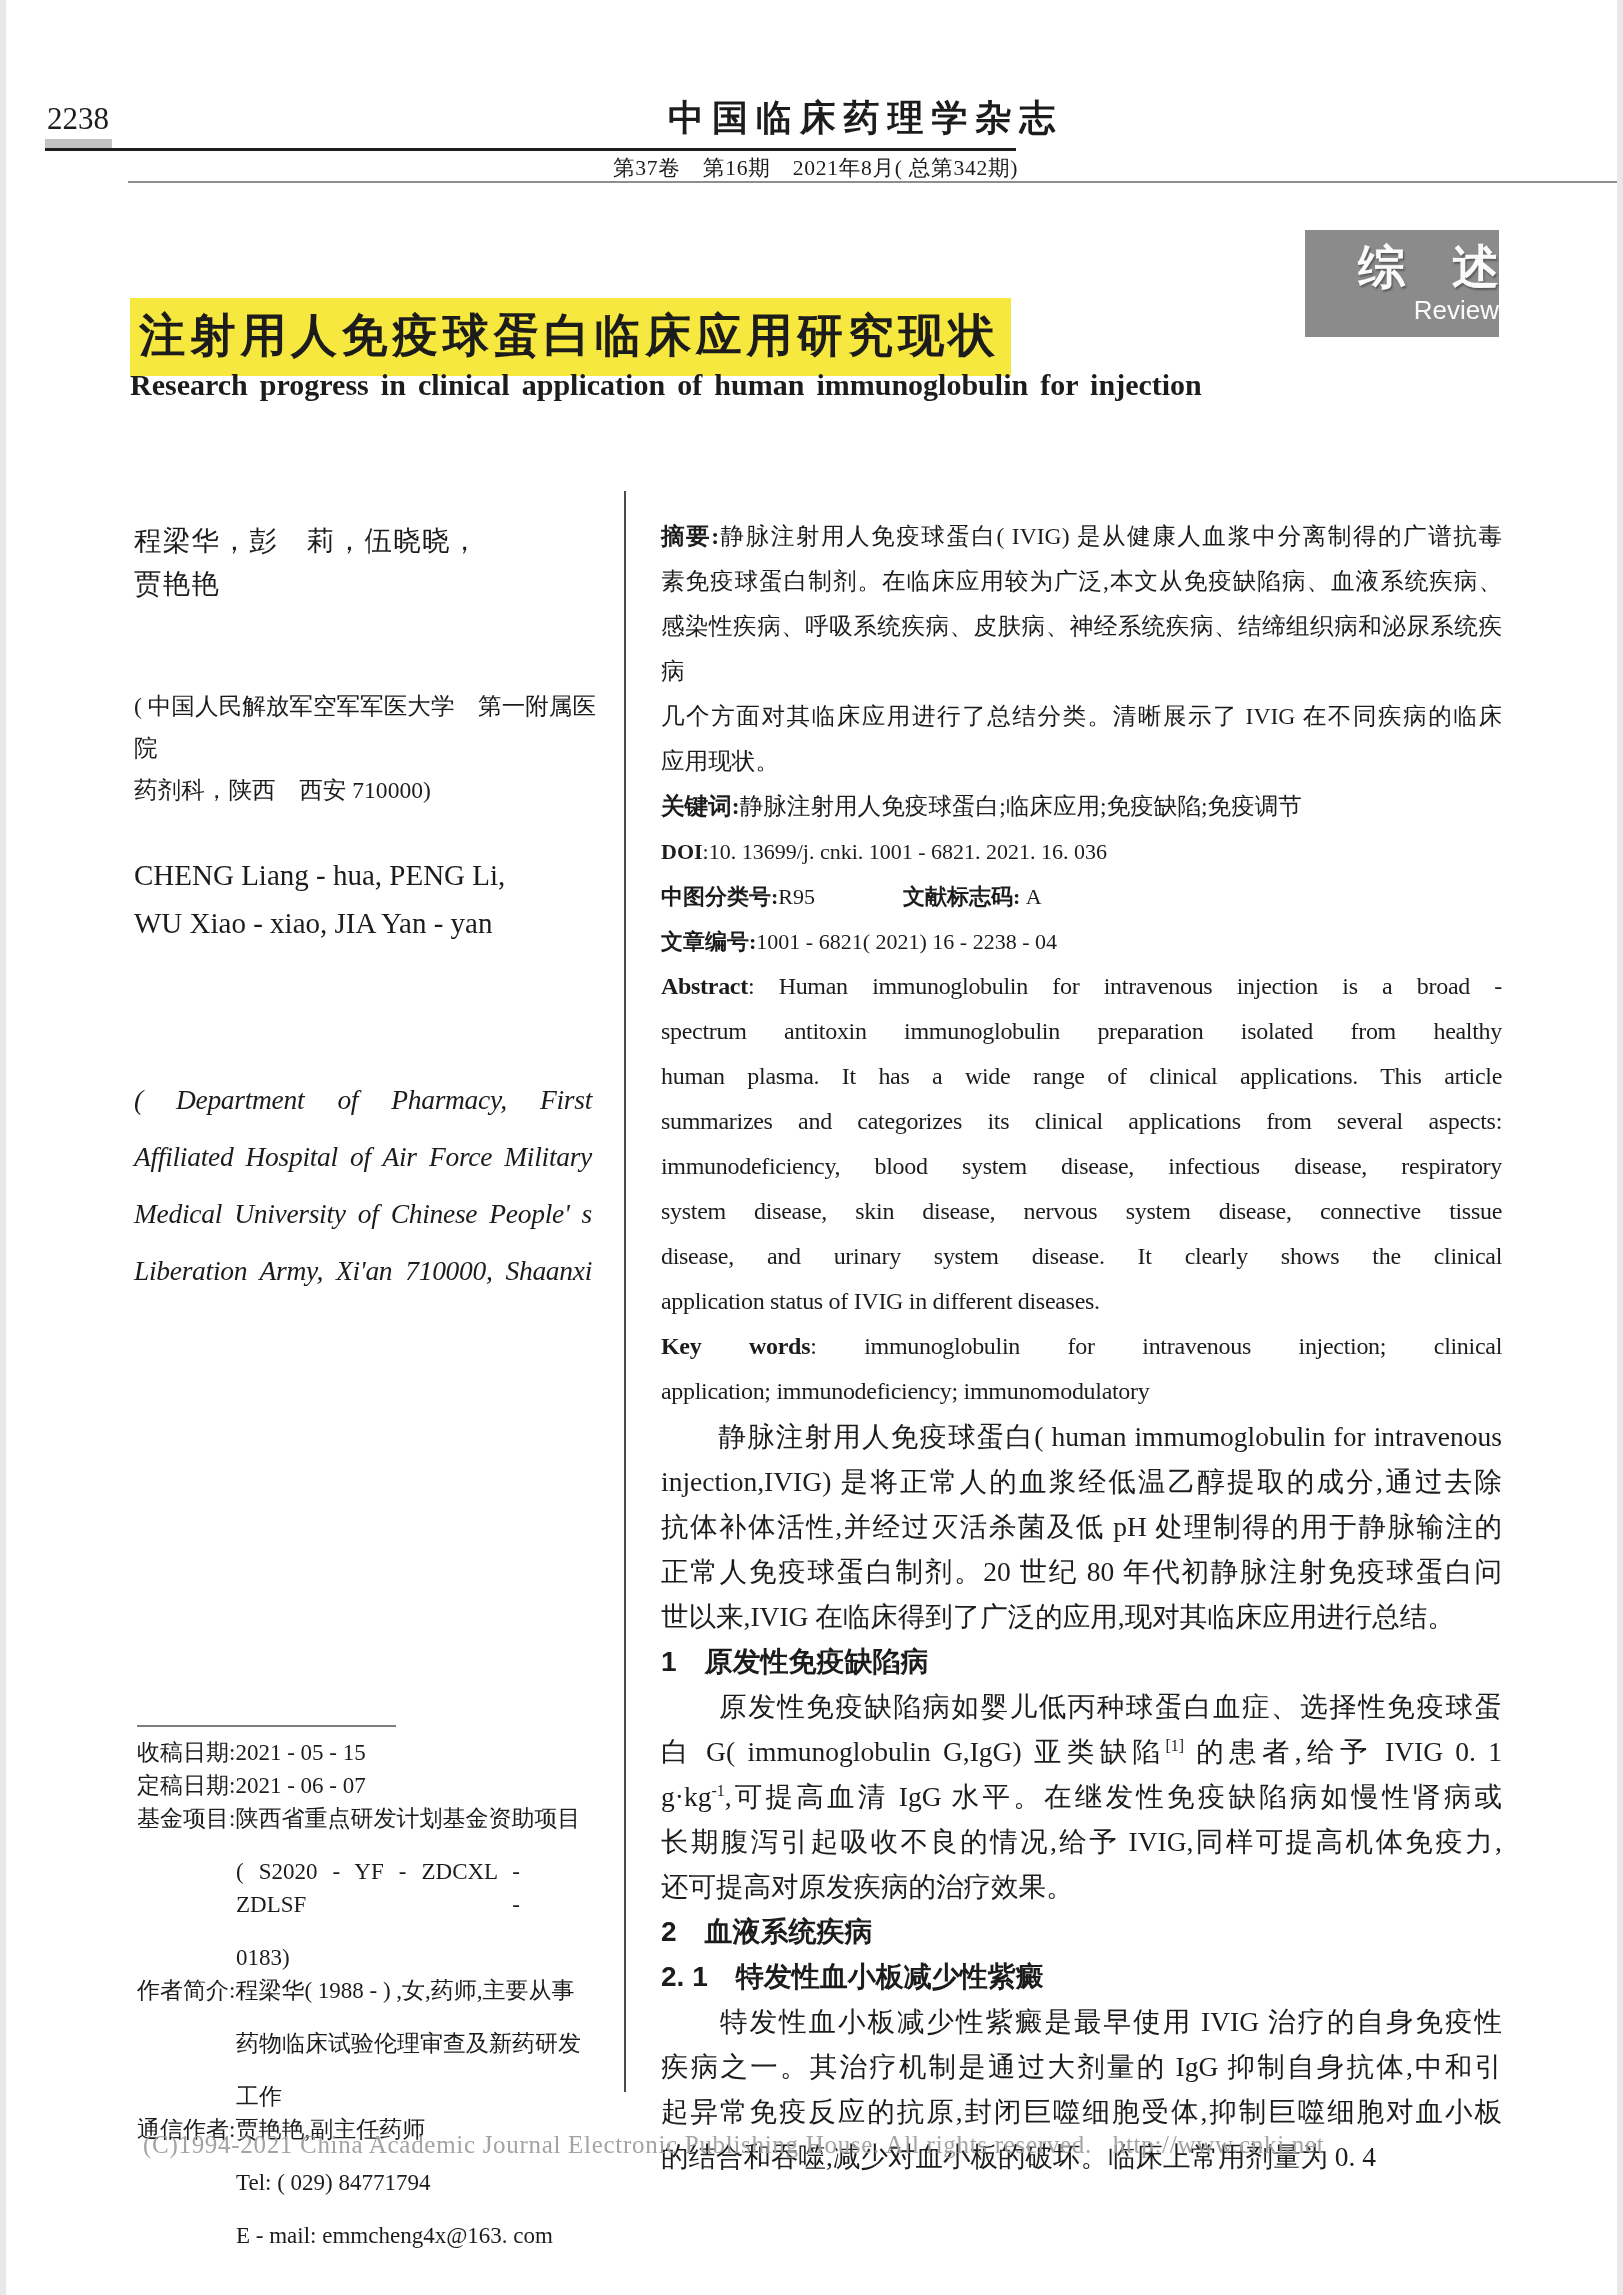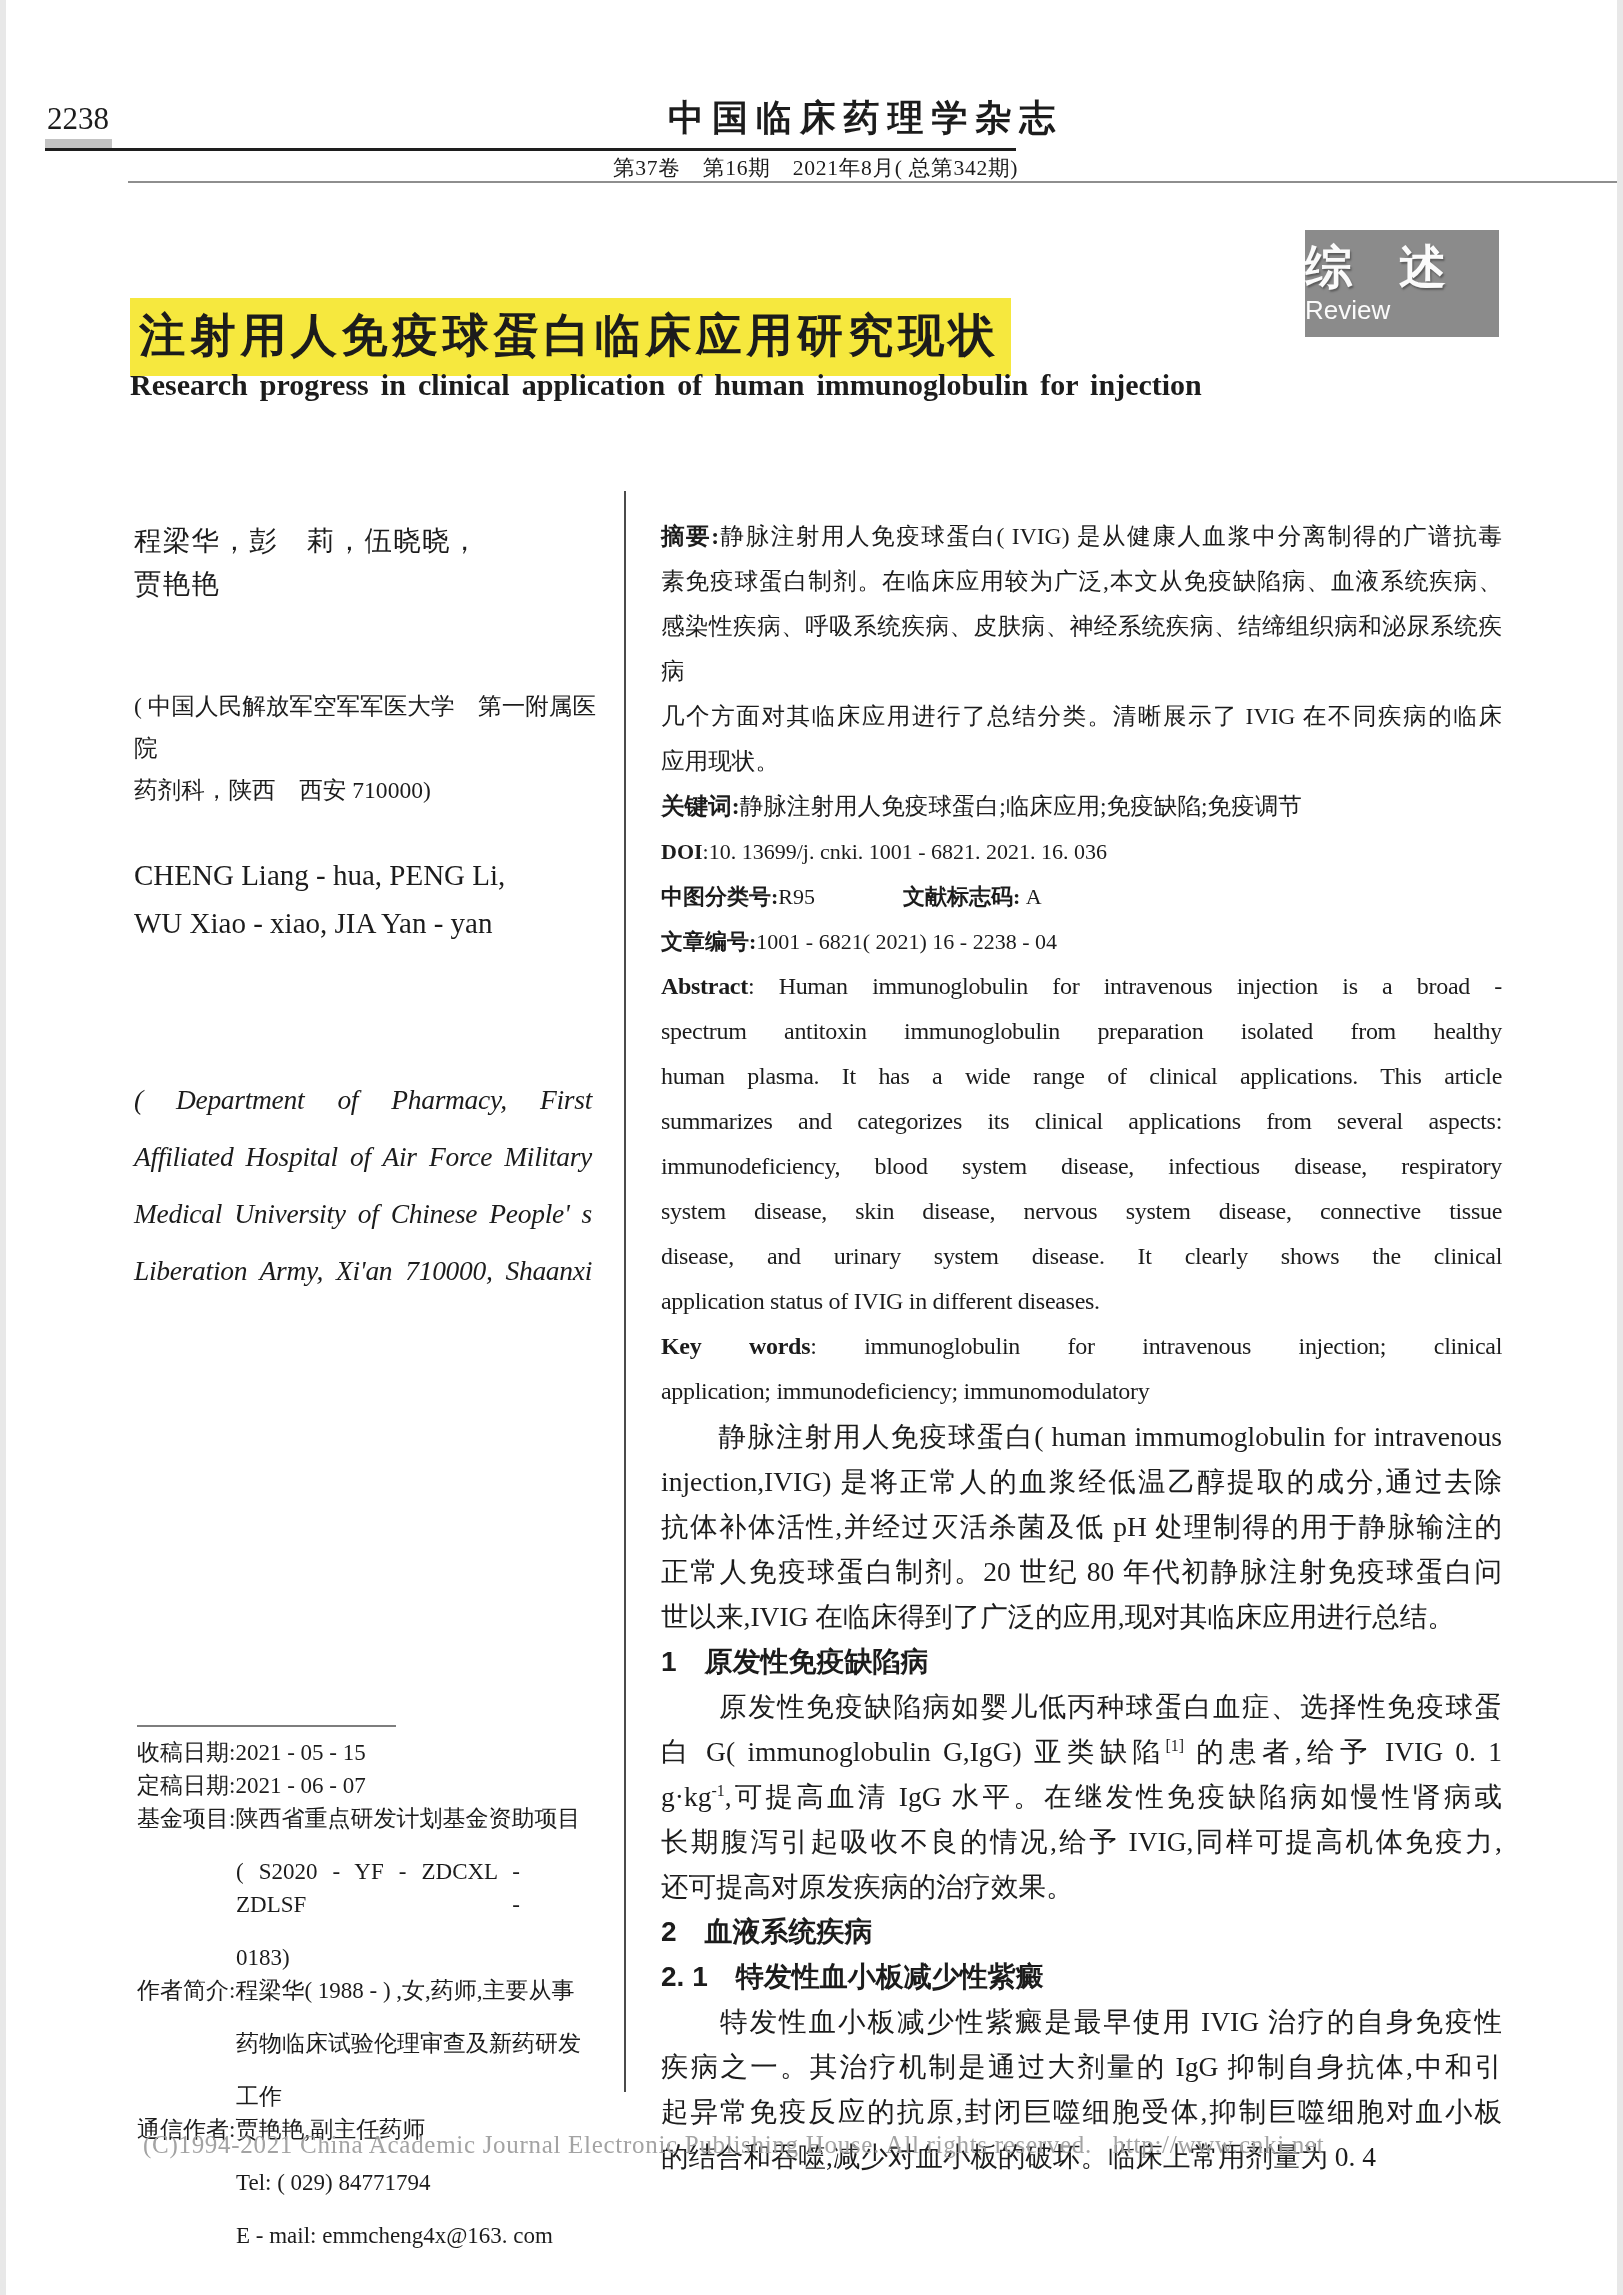--- a/index.html
+++ b/index.html
@@ -19,21 +19,21 @@
   
   #page-number{left:41px;top:101px;font-size:31px;}
   #journal-title{left:614px;top:94px;font-size:36px;font-weight:700;letter-spacing:7.9px;white-space:nowrap;margin-left:48px;}
   #scan-patch{left:39px;top:139px;width:67px;height:10.5px;background:#c3c3c3;}
   #rule-black{left:39px;top:148px;width:971px;height:2.6px;background:#1e1e1e;}
   #issue-line{left:607px;top:153px;font-size:21.6px;letter-spacing:0.7px;white-space:nowrap;}
   #rule-gray{left:122px;top:181px;width:1502px;height:2px;background:#8e8e8e;}
 
   
   #badge{left:1299px;top:230px;width:194px;height:107px;background:var(--badge);
-    display:flex;flex-direction:column;align-items:flex-start;justify-content:center;color:#fbfbfb;}
+    display:flex;flex-direction:column;align-items:flex-end;justify-content:center;color:#fbfbfb;}
   #badge-cn{font-size:47px;font-weight:700;line-height:1;text-shadow:1.3px 2px 2px rgba(0,0,0,.35);white-space:nowrap;}
   #badge-en{font-family:"Liberation Sans","DejaVu Sans",sans-serif;font-weight:400;font-size:26px;line-height:1;margin-top:5.2px;}
 
   
   #title-cn{left:124px;top:298px;font-size:46px;font-weight:700;letter-spacing:4.6px;
     background:var(--hl);padding:6.5px 11.8px 9.2px 9.2px;white-space:nowrap;}
   #title-en{left:124px;top:368px;font-size:30px;font-weight:700;word-spacing:4.6px;white-space:nowrap;}
 
   
   .lblock{left:128px;width:485px;}

